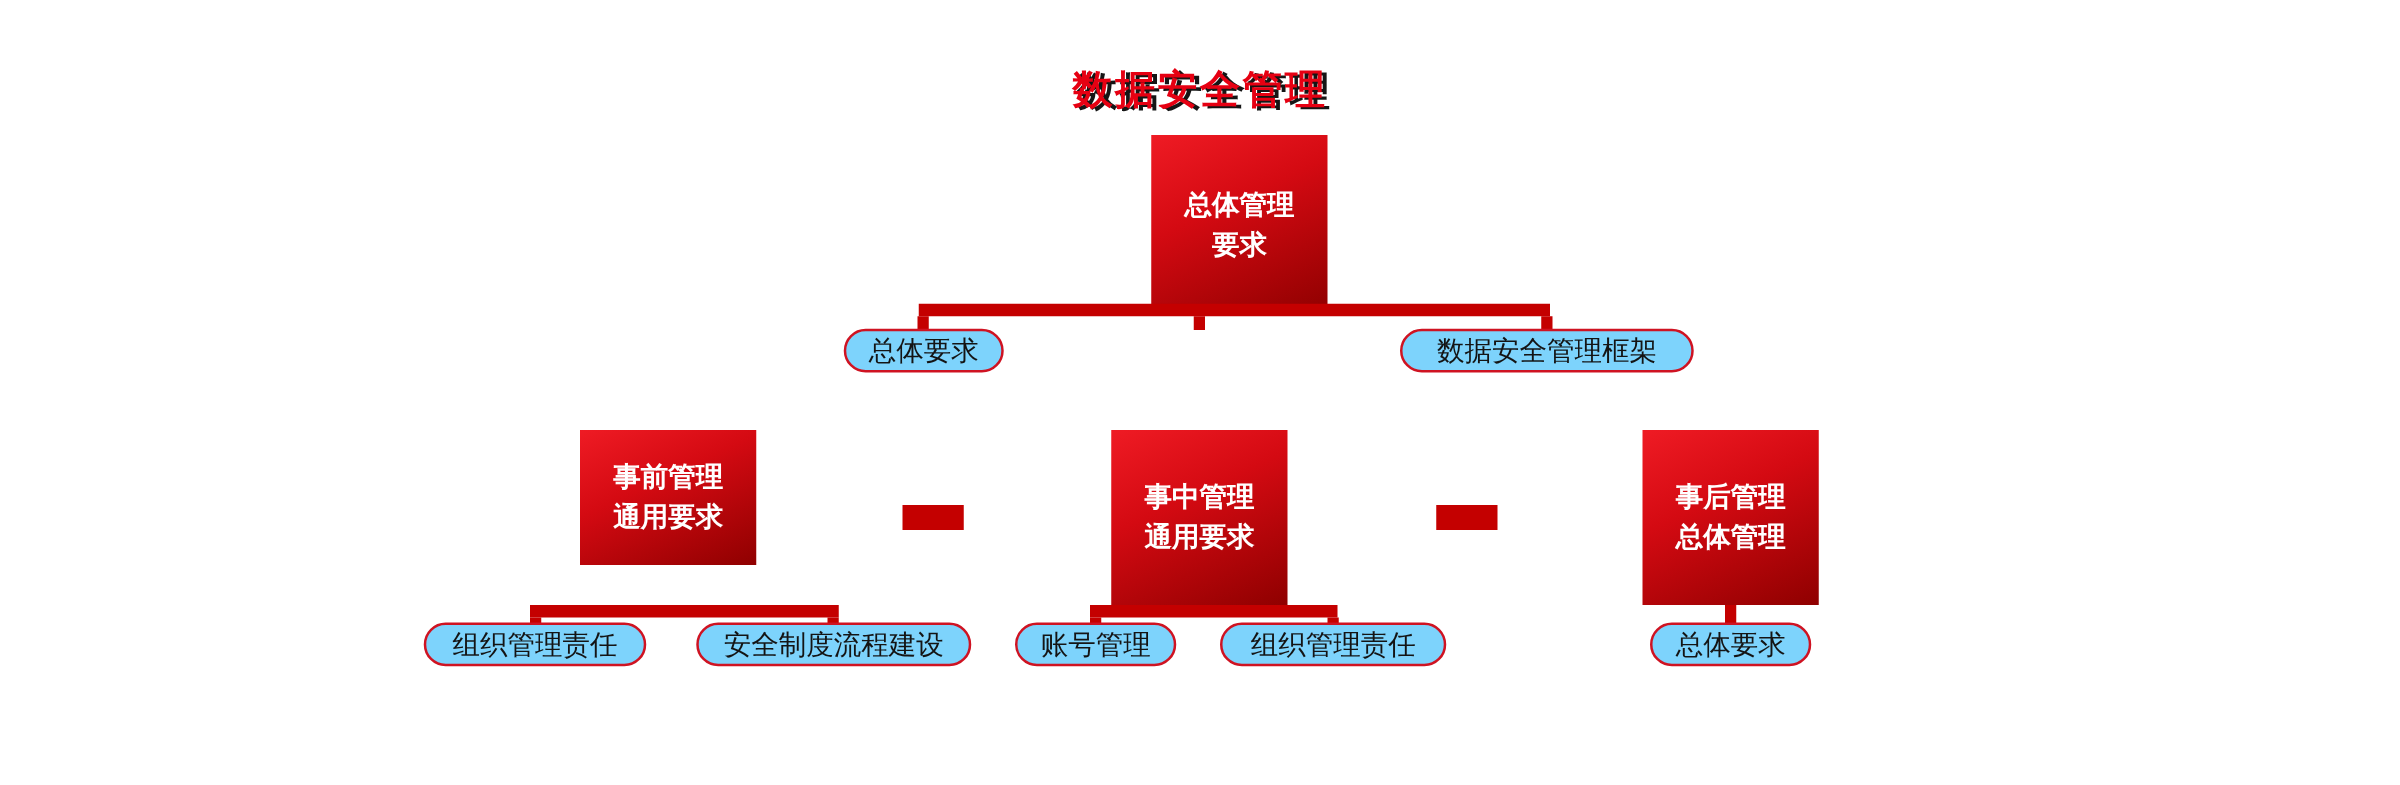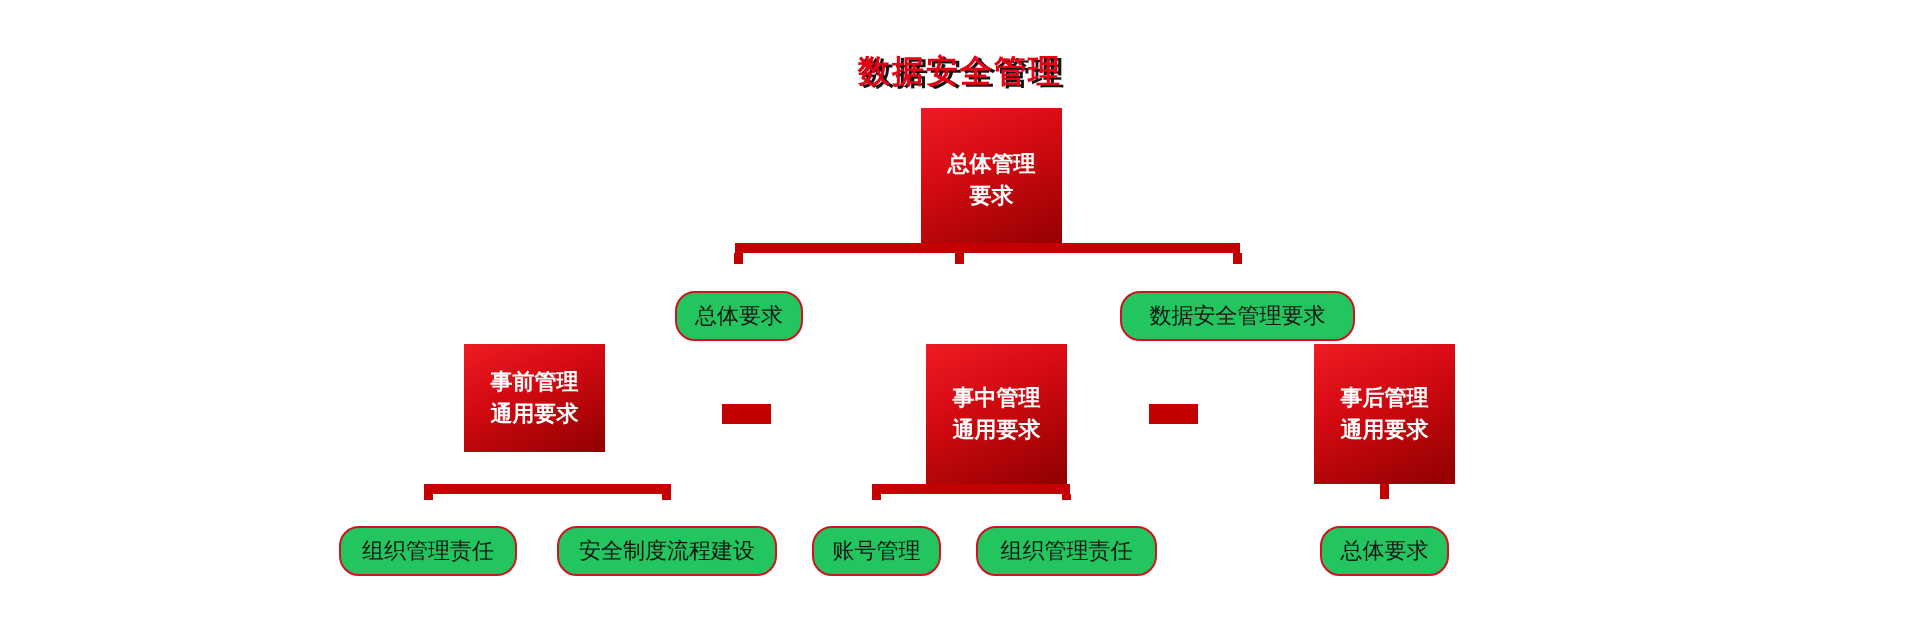--- a/index.html
+++ b/index.html
@@ -31,52 +31,51 @@
     font-size:22px;
     line-height:1.45;
     display:flex;
     align-items:center;
     justify-content:center;
     text-align:center;
     white-space:pre-line;
   }
   .node-root { left:889px; top:108px; width:141px; height:143px;margin-left:32px; }
   .node-pre  { left:464px;  top:344px; width:141px; height:108px; }
-  .node-mid  { left:889px;  top:344px; width:141px; height:140px;margin-left:37px; }
+  .node-mid  { left:889px;  top:344px; width:141px; height:140px; }
   .node-post { left:1314px; top:344px; width:141px; height:140px; }
 
   .bar { position:absolute; background:#c40000; }
   .bar-root   { left:735px;  top:243px; width:505px; height:10px; }
   .stub       { position:absolute; background:#c40000; width:9px; }
   .stub-r1-a  { left:734px;  top:253px; height:11px; }
   .stub-r1-b  { left:955px;  top:253px; height:11px; }
   .stub-r1-c  { left:1233px; top:253px; height:11px; }
   .bar-pre    { left:424px;  top:484px; width:247px; height:10px; }
   .stub-pre-a { left:424px;  top:494px; height:6px; }
   .stub-pre-b { left:662px;  top:494px; height:6px; }
   .bar-mid    { left:872px;  top:484px; width:198px; height:10px; }
   .stub-mid-a { left:872px;  top:494px; height:6px; }
   .stub-mid-b { left:1062px; top:494px; height:6px; }
   .stub-post  { left:1380px; top:484px; height:15px; }
   .dash-1     { left:722px;  top:404px; width:49px; height:20px; }
   .dash-2     { left:1149px; top:404px; width:49px; height:20px; }
 
   .pill {
     position:absolute;
-    height:50px;
+    height:35px;
     border:2px solid #cf1322;
     border-radius:20px;
-    background:#22c55e;
+    background:#7dd3fc;
     color:#141414;
     font-size:22px;
     display:flex;
     align-items:center;
     justify-content:center;
     white-space:nowrap;
-    margin-top:28px;
   }
   .pill-r1-1 { left:675px;  top:263px; width:128px; }
   .pill-r1-2 { left:842px;  top:263px; width:235px; }
   .pill-r1-3 { left:1120px; top:263px; width:235px; }
   .pill-r2-1 { left:339px;  top:498px; width:178px; }
   .pill-r2-2 { left:557px;  top:498px; width:220px; }
   .pill-r2-3 { left:812px;  top:498px; width:129px; }
   .pill-r2-4 { left:976px;  top:498px; width:181px; }
   .pill-r2-5 { left:1320px; top:498px; width:129px; }
 </style>
@@ -89,28 +88,28 @@
 
   <div class="node node-root">总体管理
 要求</div>
 
   <div class="bar bar-root"></div>
   <div class="stub stub-r1-a"></div>
   <div class="stub stub-r1-b"></div>
   <div class="stub stub-r1-c"></div>
 
   <div class="pill pill-r1-1">总体要求</div>
-  <div class="pill pill-r1-3">数据安全管理要求</div>
+  <div class="pill pill-r1-3">数据安全管理框架</div>
 
   <div class="node node-pre">事前管理
 通用要求</div>
   <div class="node node-mid">事中管理
 通用要求</div>
   <div class="node node-post">事后管理
-通用要求</div>
+总体管理</div>
 
   <div class="bar dash-1"></div>
   <div class="bar dash-2"></div>
 
   <div class="bar bar-pre"></div>
   <div class="stub stub-pre-a"></div>
   <div class="stub stub-pre-b"></div>
 
   <div class="bar bar-mid"></div>
   <div class="stub stub-mid-a"></div>

